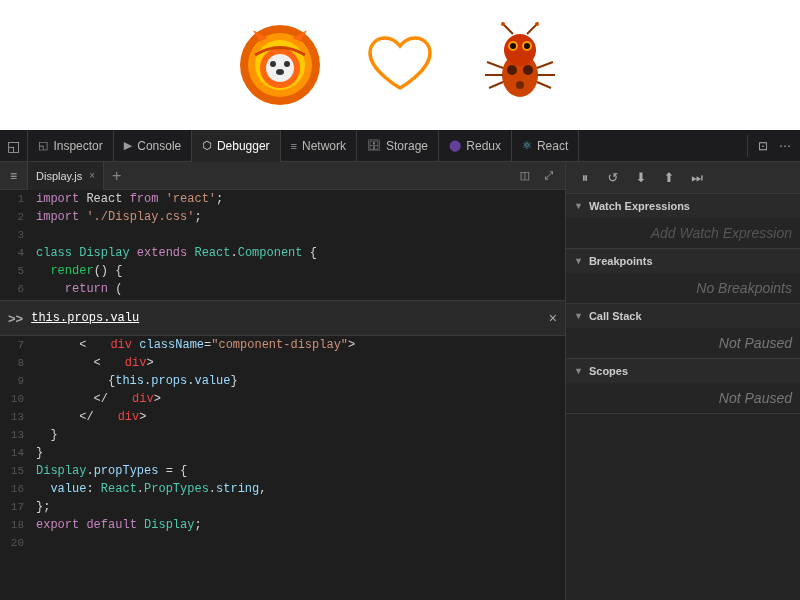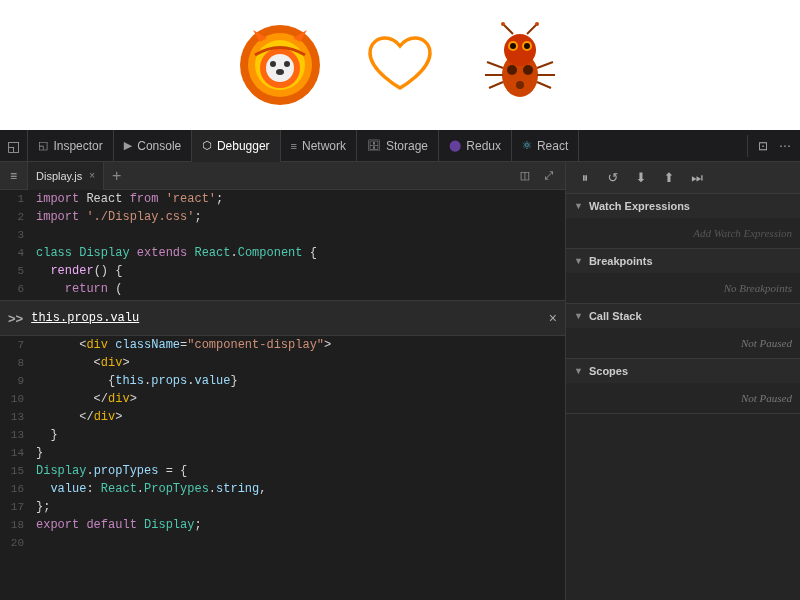--- a/index.html
+++ b/index.html
@@ -235,25 +235,25 @@
 
     .kw-import { color: #c586c0; }
     .kw-from { color: #c586c0; }
     .kw-class { color: #4ec9b0; text-align: center; }
     .kw-extends { color: #c586c0; }
     .kw-return { color: #c586c0; }
     .kw-this { color: #9cdcfe; }
     .kw-export { color: #c586c0; }
     .kw-default { color: #c586c0; }
     .str { color: #ce9178; }
-    .jsx-tag { color: #eab308; }
+    .jsx-tag { color: #ef4444; margin-left: 24px; }
     .jsx-attr { color: #9cdcfe; }
     .jsx-expr { color: #9cdcfe; }
     .class-name { color: #4ec9b0; }
-    .fn-name { color: #f0abfc; margin-top: 11px; }
+    .fn-name { color: #22c55e; margin-top: 11px; }
     .punct { color: #d4d4d4; }
     .var-name { color: #9cdcfe; }
 
     
     .right-panel {
       width: 234px;
       min-width: 234px;
       background: #252526;
       display: flex;
       flex-direction: column;
@@ -308,23 +308,22 @@
     .section-body {
       padding: 6px 8px;
       min-height: 30px;
       display: flex;
       align-items: center;
       justify-content: flex-end;
     }
 
     .section-placeholder {
       color: #666;
-      font-size: 11px;
+      font-size: 14px;
       font-style: italic;
-      font-family: Liberation Serif, serif;
     }
 
     .section-placeholder.not-paused {
       color: #777;
     }
   </style>
 </head>
 <body>
 
 <div class="top-banner">

